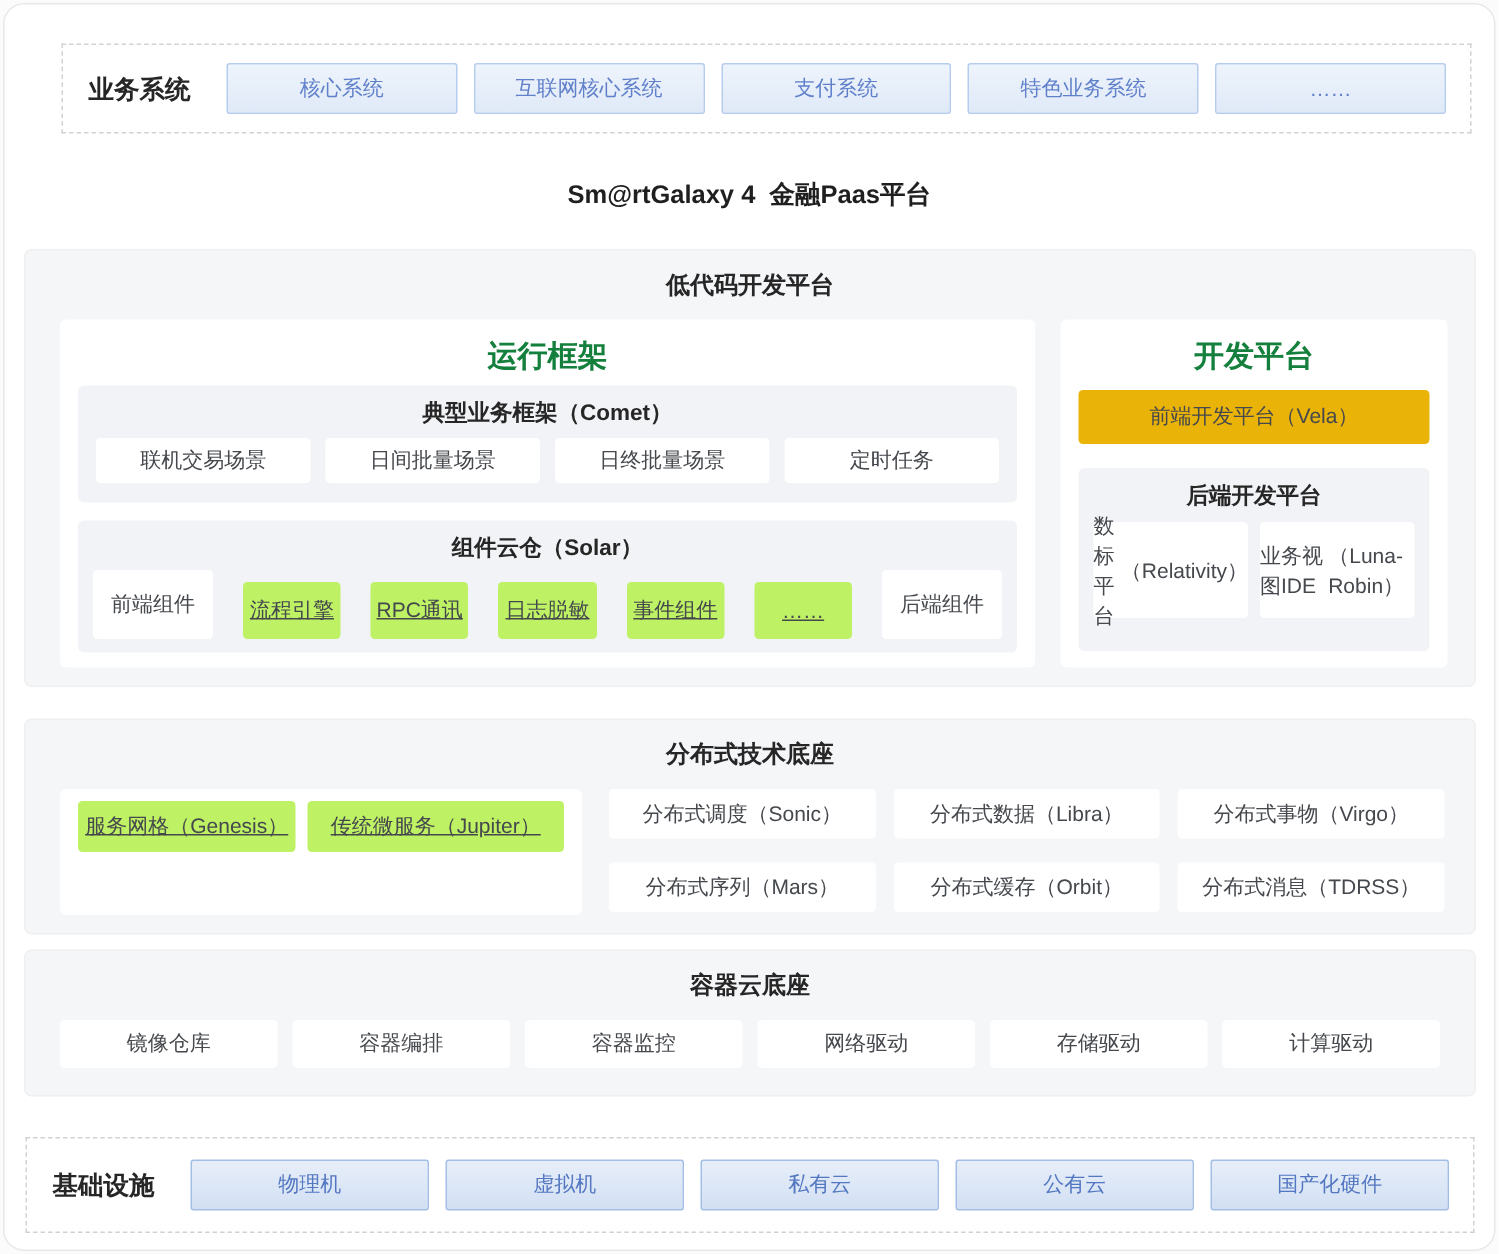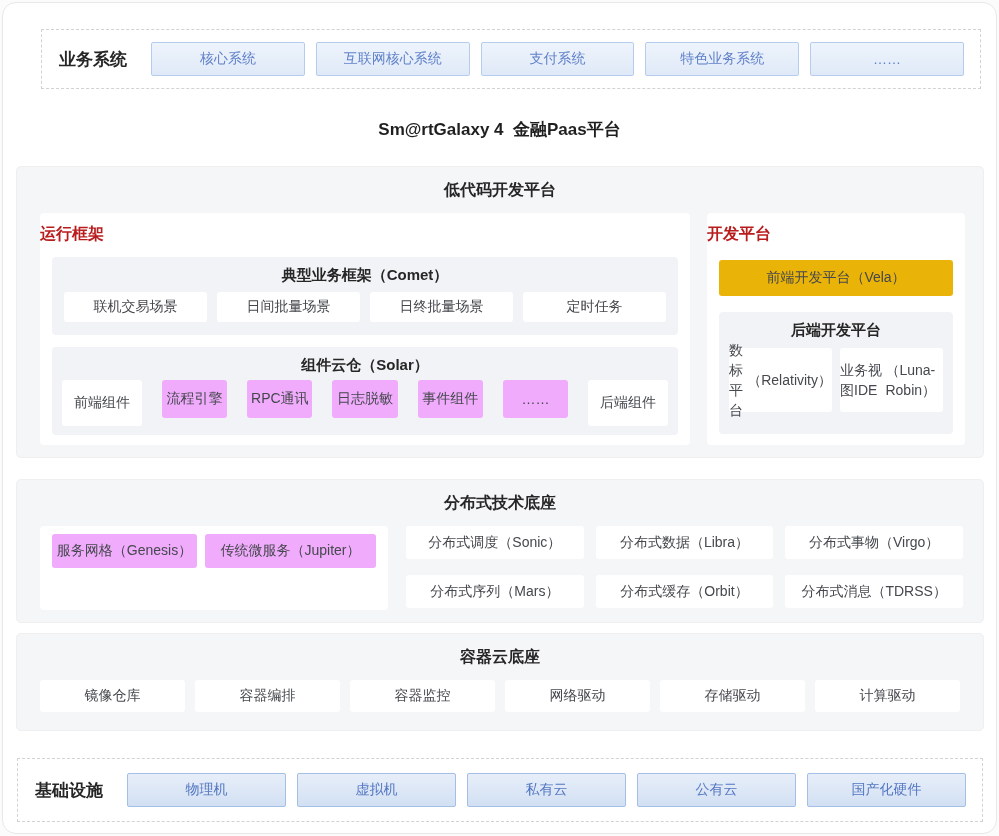--- a/index.html
+++ b/index.html
@@ -42,39 +42,39 @@
   
   .sec{
     position:absolute;background:#f5f6f8;border:1px solid #efefef;border-radius:5px;
   }
   .sec-title{
     text-align:center;font-size:16px;font-weight:bold;color:#262626;
     padding-top:13px;
   }
   .panel{position:absolute;background:#ffffff;border-radius:4px;}
   .panel-title{
-    font-size:16px;font-weight:bold;color:#b91c1c;padding-top:11px;
+    text-align:center;font-size:20px;font-weight:bold;color:#15803d;padding-top:11px;
   }
   .gbox{position:absolute;background:#f2f3f6;border-radius:4px;}
   .group-title{
     text-align:center;font-size:15px;font-weight:bold;color:#262626;padding-top:9px;
   }
   .wbox{
     background:#ffffff;border-radius:3px;display:flex;align-items:center;justify-content:center;
     font-size:14px;color:#45484d;
   }
   .chip{
-    background:#f0abfc;border-radius:3px;display:flex;align-items:center;justify-content:center;
-    font-size:14px;color:#45484d;
+    background:#bef264;border-radius:3px;display:flex;align-items:center;justify-content:center;
+    font-size:14px;color:#45484d;text-decoration:underline;
   }
   .row{display:flex;gap:10px;}
   
   .comet-items{margin:7px 12px 0 12px;}
   .comet-items .wbox{flex:1;height:30px;}
-  .solar-row{margin:5px 10px 0 10px;display:flex;gap:20px;align-items:flex-start;height:46px;}
+  .solar-row{margin:5px 10px 0 10px;display:flex;gap:20px;align-items:flex-end;height:46px;}
   .solar-end{width:80px;height:46px;flex:none;}
   .solar-row .chip{flex:1;height:38px;}
   .vela-box{
     position:absolute;left:12px;top:47px;width:234px;height:36px;
     background:#eab308;border-radius:3px;display:flex;align-items:center;justify-content:center;
     font-size:14px;color:#45484d;
   }
   .backend-boxes{margin:8px 10px 0 10px;display:flex;gap:8px;}
   .backend-boxes .wbox{flex:1;height:64px;flex-direction:row;line-height:20px;}
   

